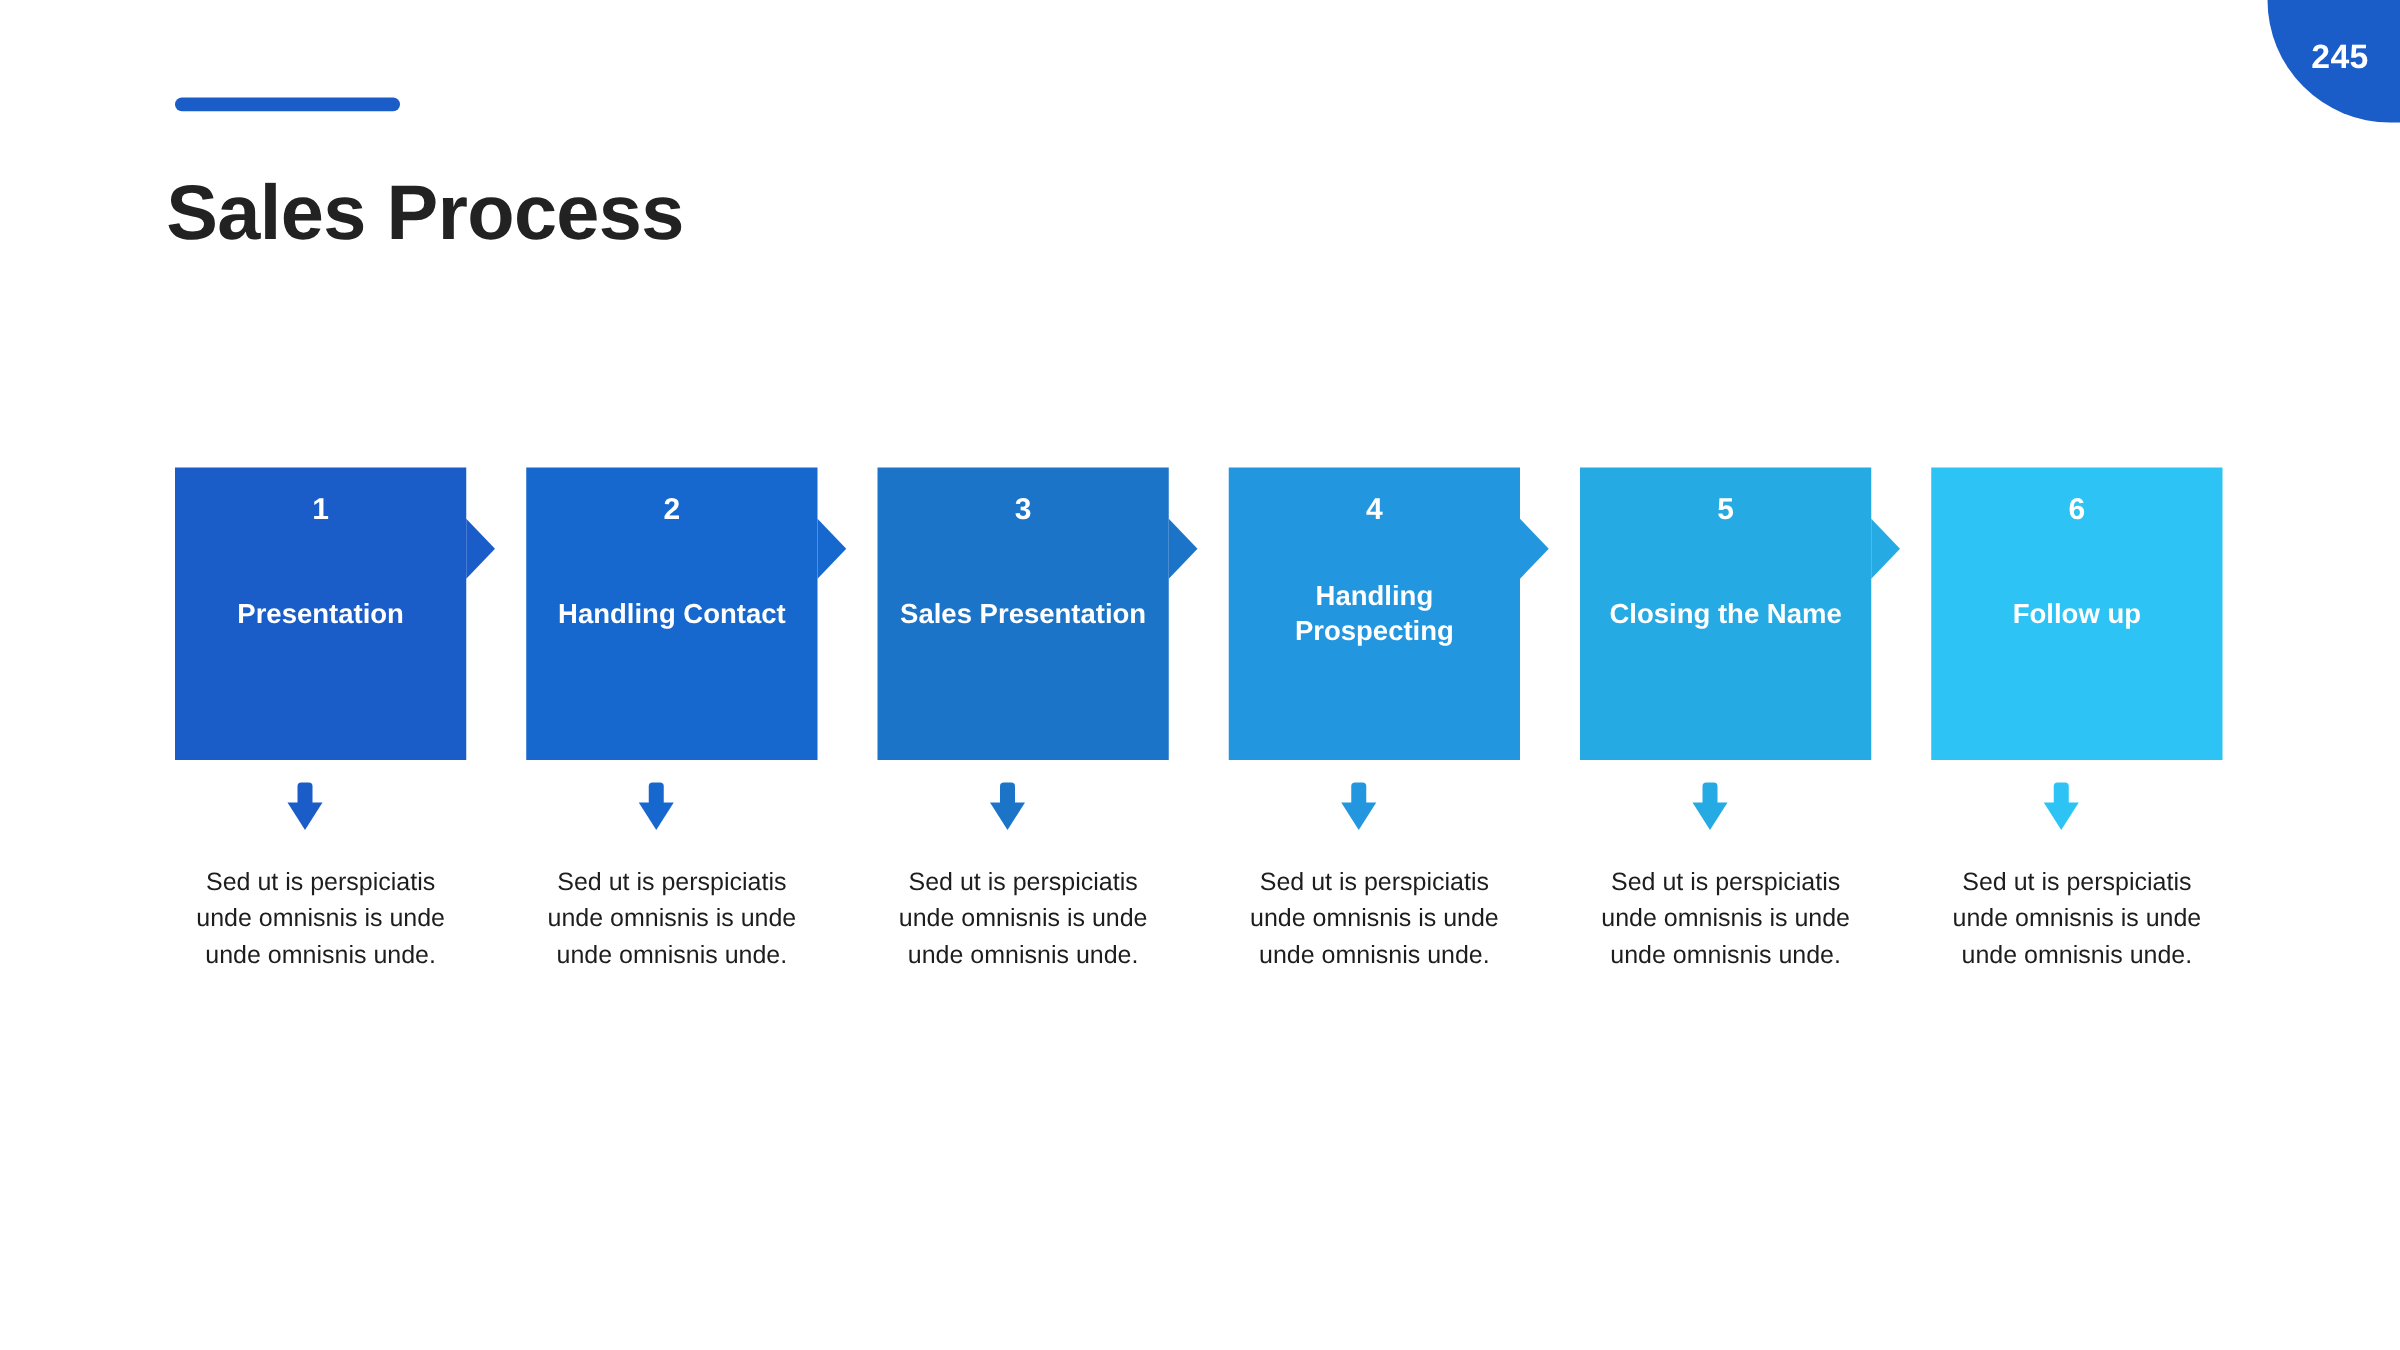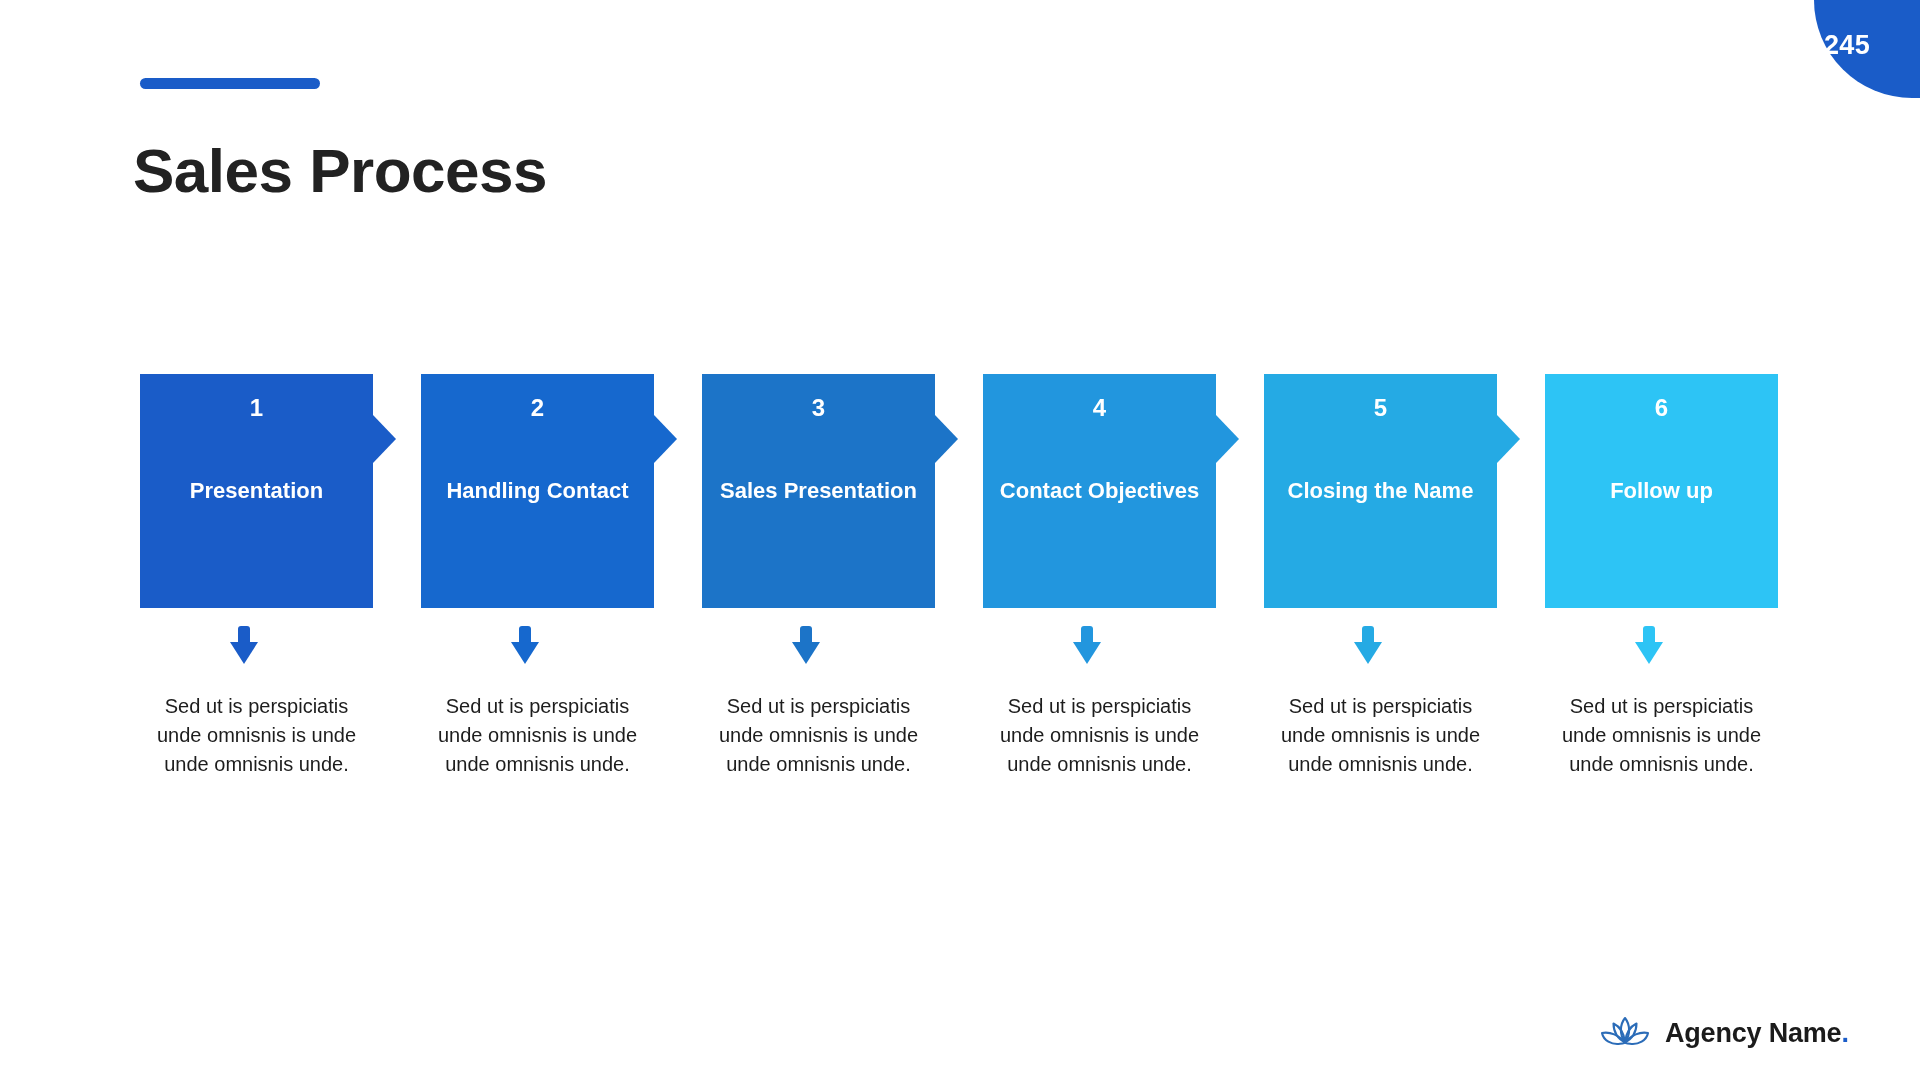--- a/index.html
+++ b/index.html
@@ -23,20 +23,21 @@
   .page-badge {
     position: absolute;
     top: 0;
     right: 0;
     width: 106px;
     height: 98px;
     background: #1A5CC8;
     border-bottom-left-radius: 100px;
     display: flex;
     align-items: center;
+    justify-content: center;
     padding-bottom: 8px;
     padding-left: 10px;
   }
   .page-badge-num {
     color: #ffffff;
     font-size: 27px;
     font-weight: bold;
     letter-spacing: 0.3px;
   }
 
@@ -217,21 +218,21 @@
         </div>
         <div class="step-arrow">
           <div class="arrow-stem" style="background: rgb(28, 116, 200);"></div>
           <div class="arrow-head" style="border-top: 22px solid rgb(28, 116, 200);"></div>
         </div>
         <div class="step-desc">Sed ut is perspiciatis unde omnisnis is unde unde omnisnis unde.</div>
       </div>
       <div class="step">
         <div class="step-card" style="background: rgb(34, 150, 222);">
           <div class="step-num">4</div>
-          <div class="step-label">Contact Objectives</div>
+          <div class="step-label">Handling Prospecting</div>
           <div class="step-chevron" style="border-left: 23px solid rgb(34, 150, 222);"></div>
         </div>
         <div class="step-arrow">
           <div class="arrow-stem" style="background: rgb(34, 150, 222);"></div>
           <div class="arrow-head" style="border-top: 22px solid rgb(34, 150, 222);"></div>
         </div>
         <div class="step-desc">Sed ut is perspiciatis unde omnisnis is unde unde omnisnis unde.</div>
       </div>
       <div class="step">
         <div class="step-card" style="background: rgb(37, 170, 228);">
@@ -251,26 +252,14 @@
           <div class="step-label">Follow up</div>
         </div>
         <div class="step-arrow">
           <div class="arrow-stem" style="background: rgb(45, 196, 245);"></div>
           <div class="arrow-head" style="border-top: 22px solid rgb(45, 196, 245);"></div>
         </div>
         <div class="step-desc">Sed ut is perspiciatis unde omnisnis is unde unde omnisnis unde.</div>
       </div>
     </div>
 
-  <div class="footer-logo">
-    <svg class="logo-mark" viewBox="0 0 56 40">
-      <g fill="none" stroke="#2B6CB8" stroke-width="2.1" stroke-linejoin="round" stroke-linecap="round">
-        <path d="M28 5 C22.5 12 22.5 22 28 29 C33.5 22 33.5 12 28 5 Z"></path>
-        <path d="M16.5 10.5 C16.5 19 21 26.5 28 29.2 C27 20.5 22.8 13.5 16.5 10.5 Z"></path>
-        <path d="M39.5 10.5 C39.5 19 35 26.5 28 29.2 C29 20.5 33.2 13.5 39.5 10.5 Z"></path>
-        <path d="M5 20 C6.5 27.5 14.5 32 23 30.8 C28 30.2 28 29.4 28 29.4 C22 22 13 18.5 5 20 Z"></path>
-        <path d="M51 20 C49.5 27.5 41.5 32 33 30.8 C28 30.2 28 29.4 28 29.4 C34 22 43 18.5 51 20 Z"></path>
-      </g>
-    </svg>
-    <span class="logo-text"><span>Agency Name</span><span class="logo-dot">.</span></span>
-  </div>
 
 </div>
 
 </body></html>

